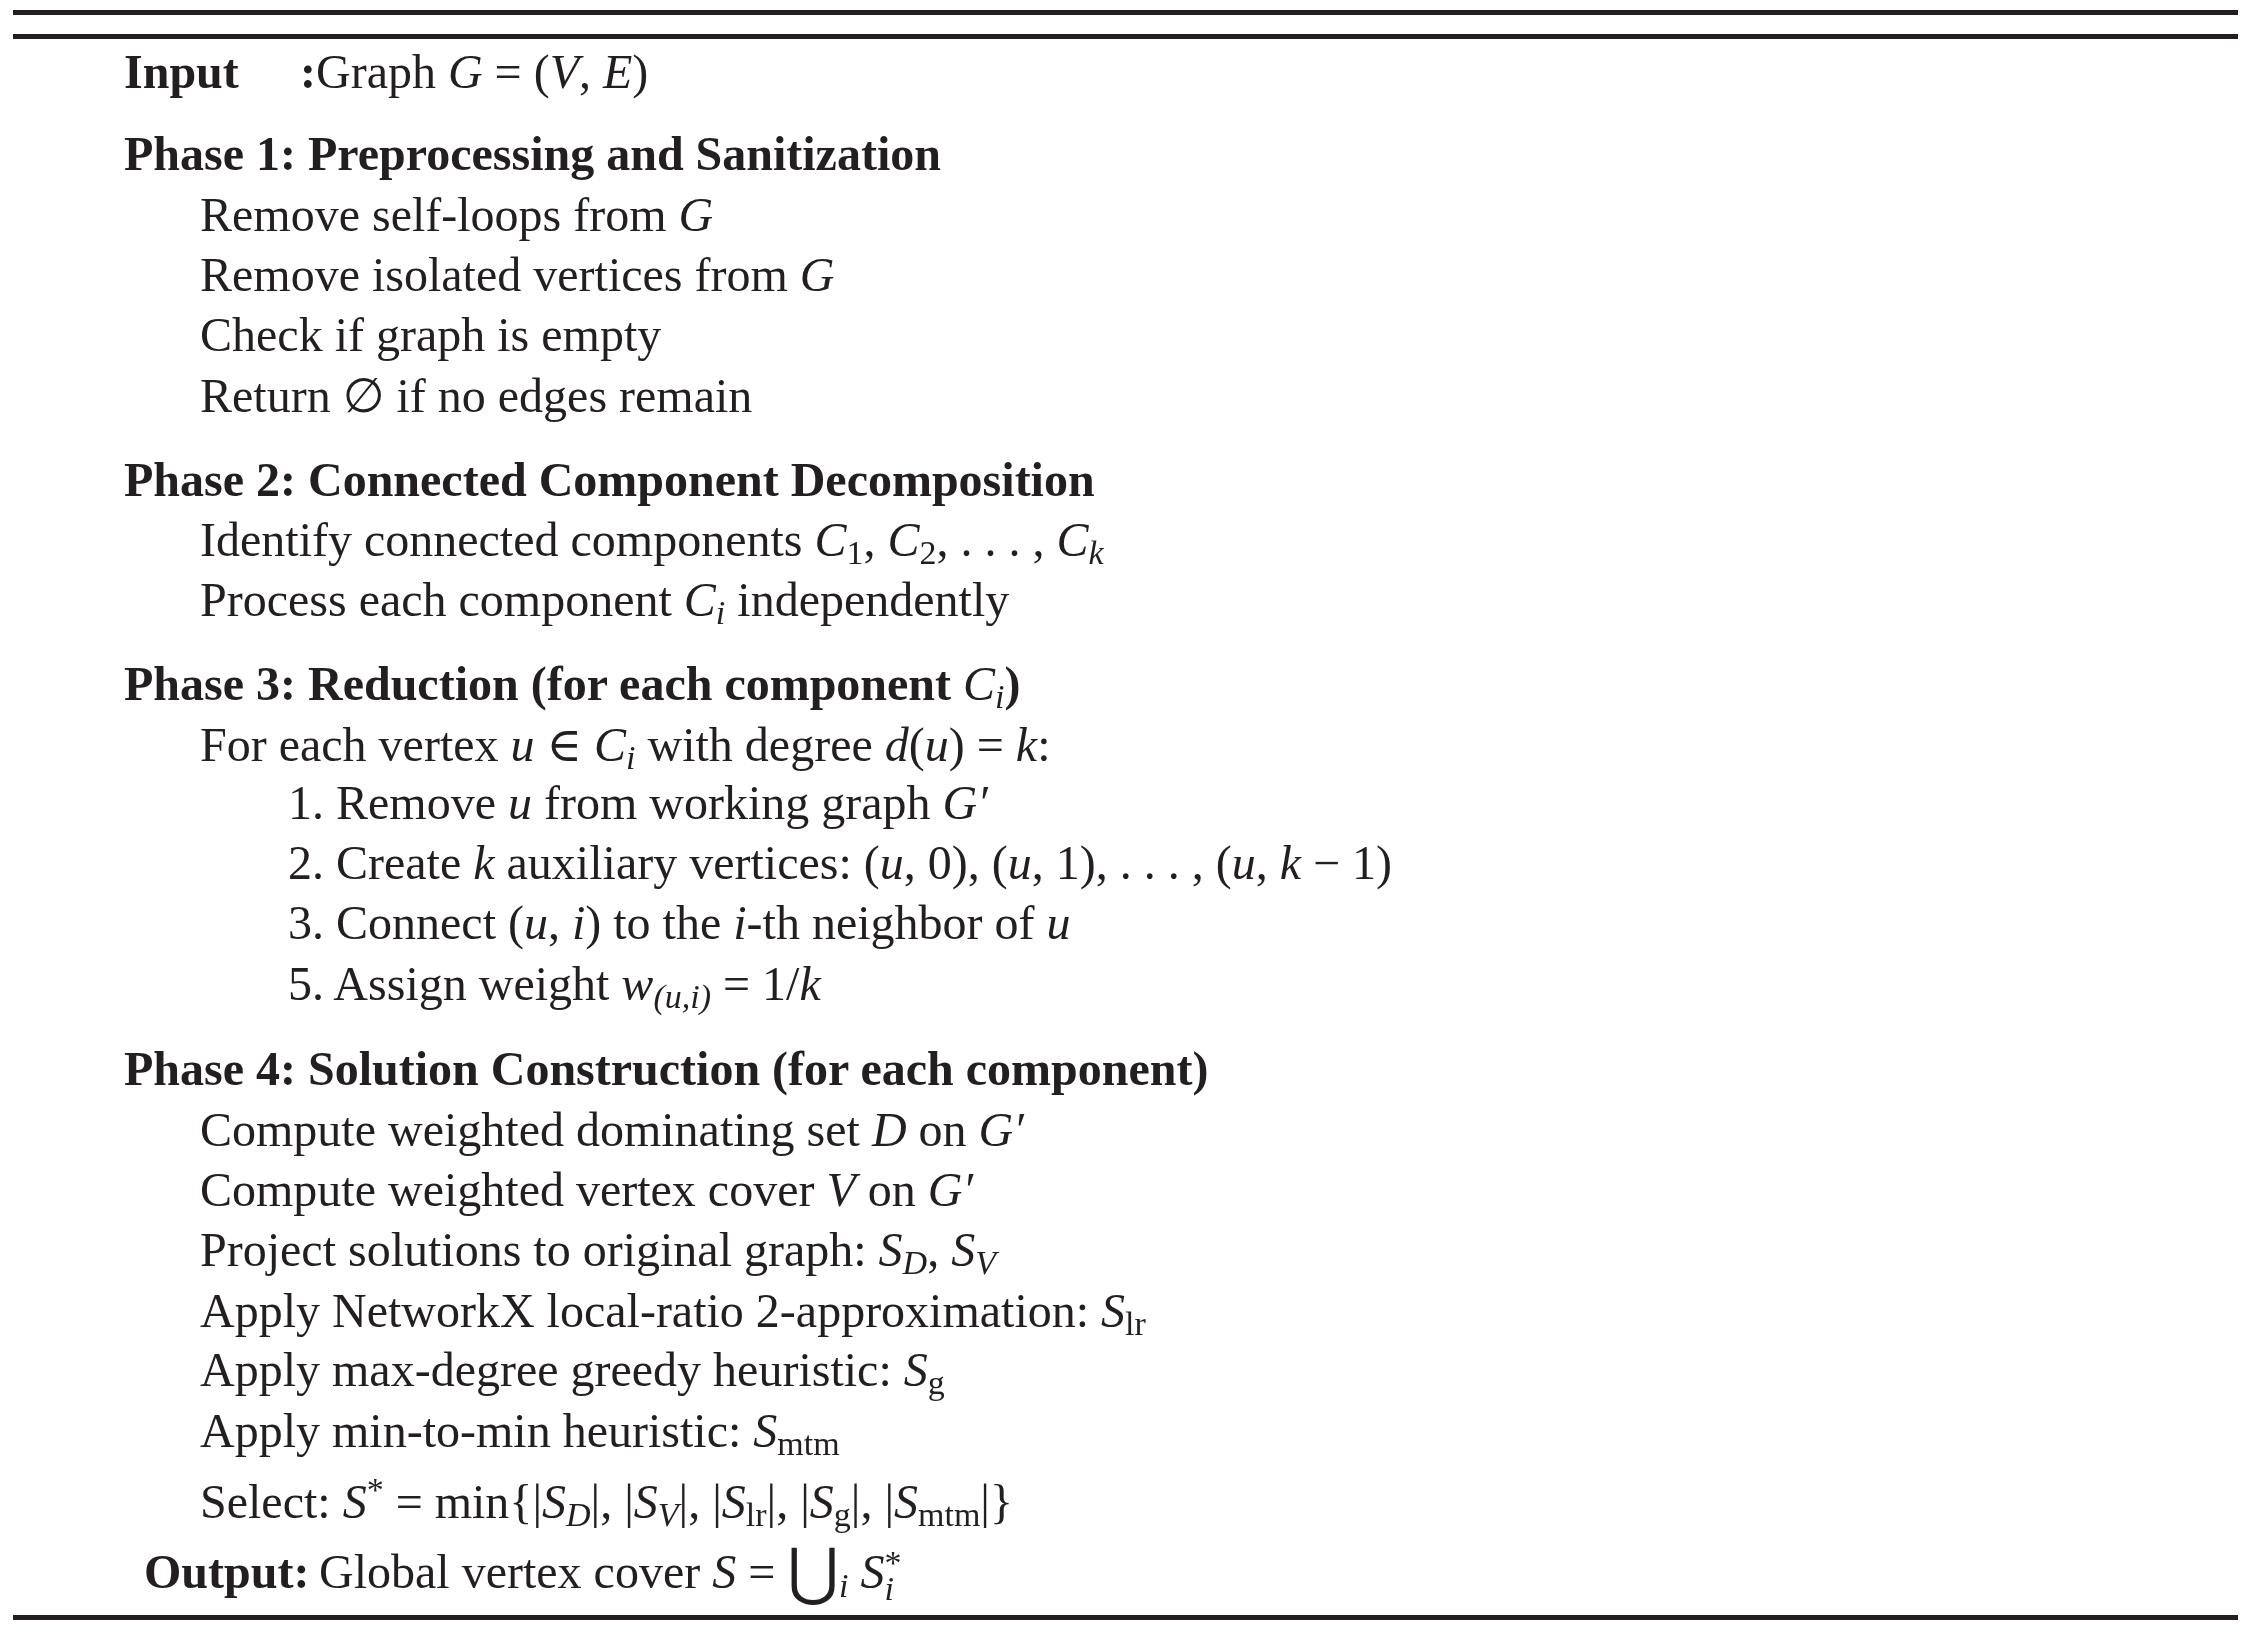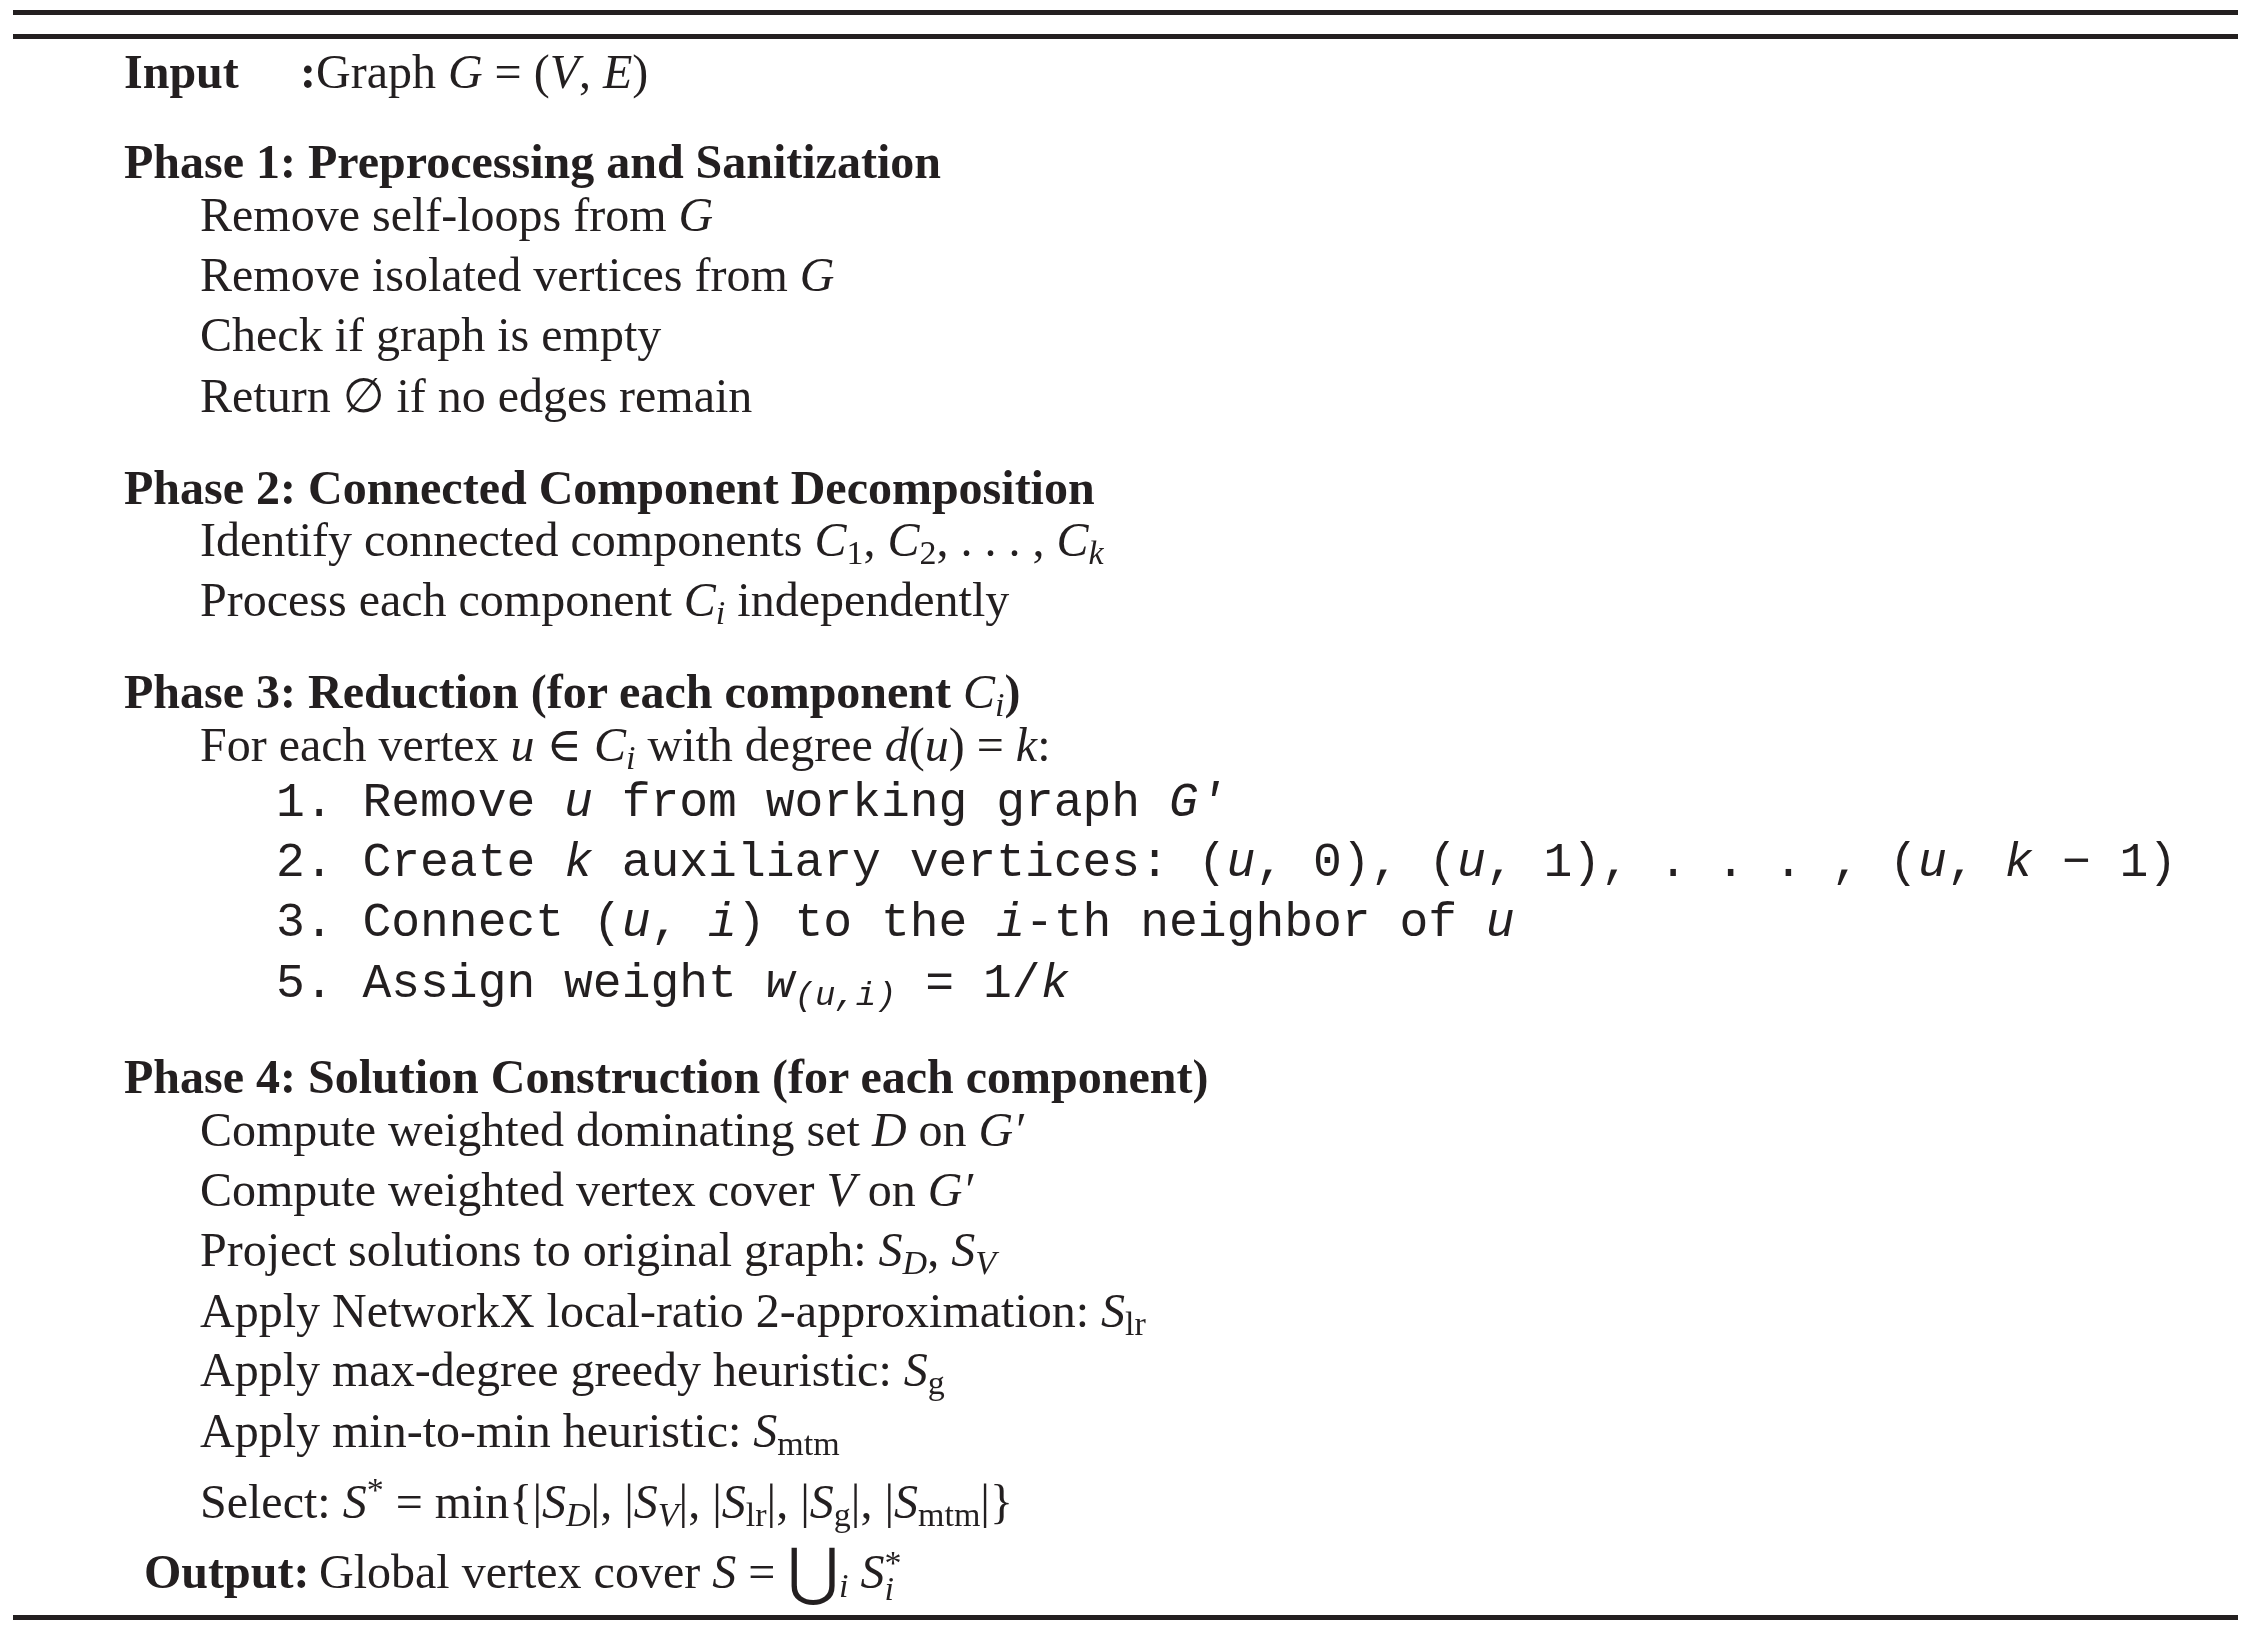--- a/index.html
+++ b/index.html
@@ -2,22 +2,22 @@
 <html style="font-size:9.7px"><head>
 <meta charset="utf-8">
 <style>
   html, body { margin: 0; padding: 0; background: #ffffff; }
   body { width: 2261px; height: 1633px; position: relative; overflow: hidden;
          font-family: "Liberation Serif", "DejaVu Serif", serif; color: #231f20; }
   .rule { position: absolute; left: 12.7px; width: 2225px; height: 4.8px; background: #231f20; }
   .ln { position: absolute; white-space: nowrap; font-size: 48px; line-height: 60px; height: 60px; }
   .lvl0 { left: 124px; }
   .lvl1 { left: 200px; }
-  .lvl2 { left: 276px; font-family: Liberation Mono, monospace; }
-  .b { font-weight: bold; margin-top: 8px; }
+  .lvl2 { left: 288px; }
+  .b { font-weight: bold; }
   .it { font-style: italic; }
   .sub { font-size: 34px; vertical-align: -8.4px; }
   .subit { font-size: 34px; vertical-align: -8.4px; font-style: italic; }
   .supsub { display: inline-block; vertical-align: -12px; line-height: 26.5px; font-size: 34px; font-style: italic; text-align: left; }
   .supsub span { display: block; }
   .io-label { display: inline-block; width: 176px; font-weight: bold; }
   .io-label.out { width: 175px; margin-left: 20px; }
   .colon { font-weight: bold; }
   .big { font-size: 63px; vertical-align: -4.8px; font-weight: normal; }
 </style>

